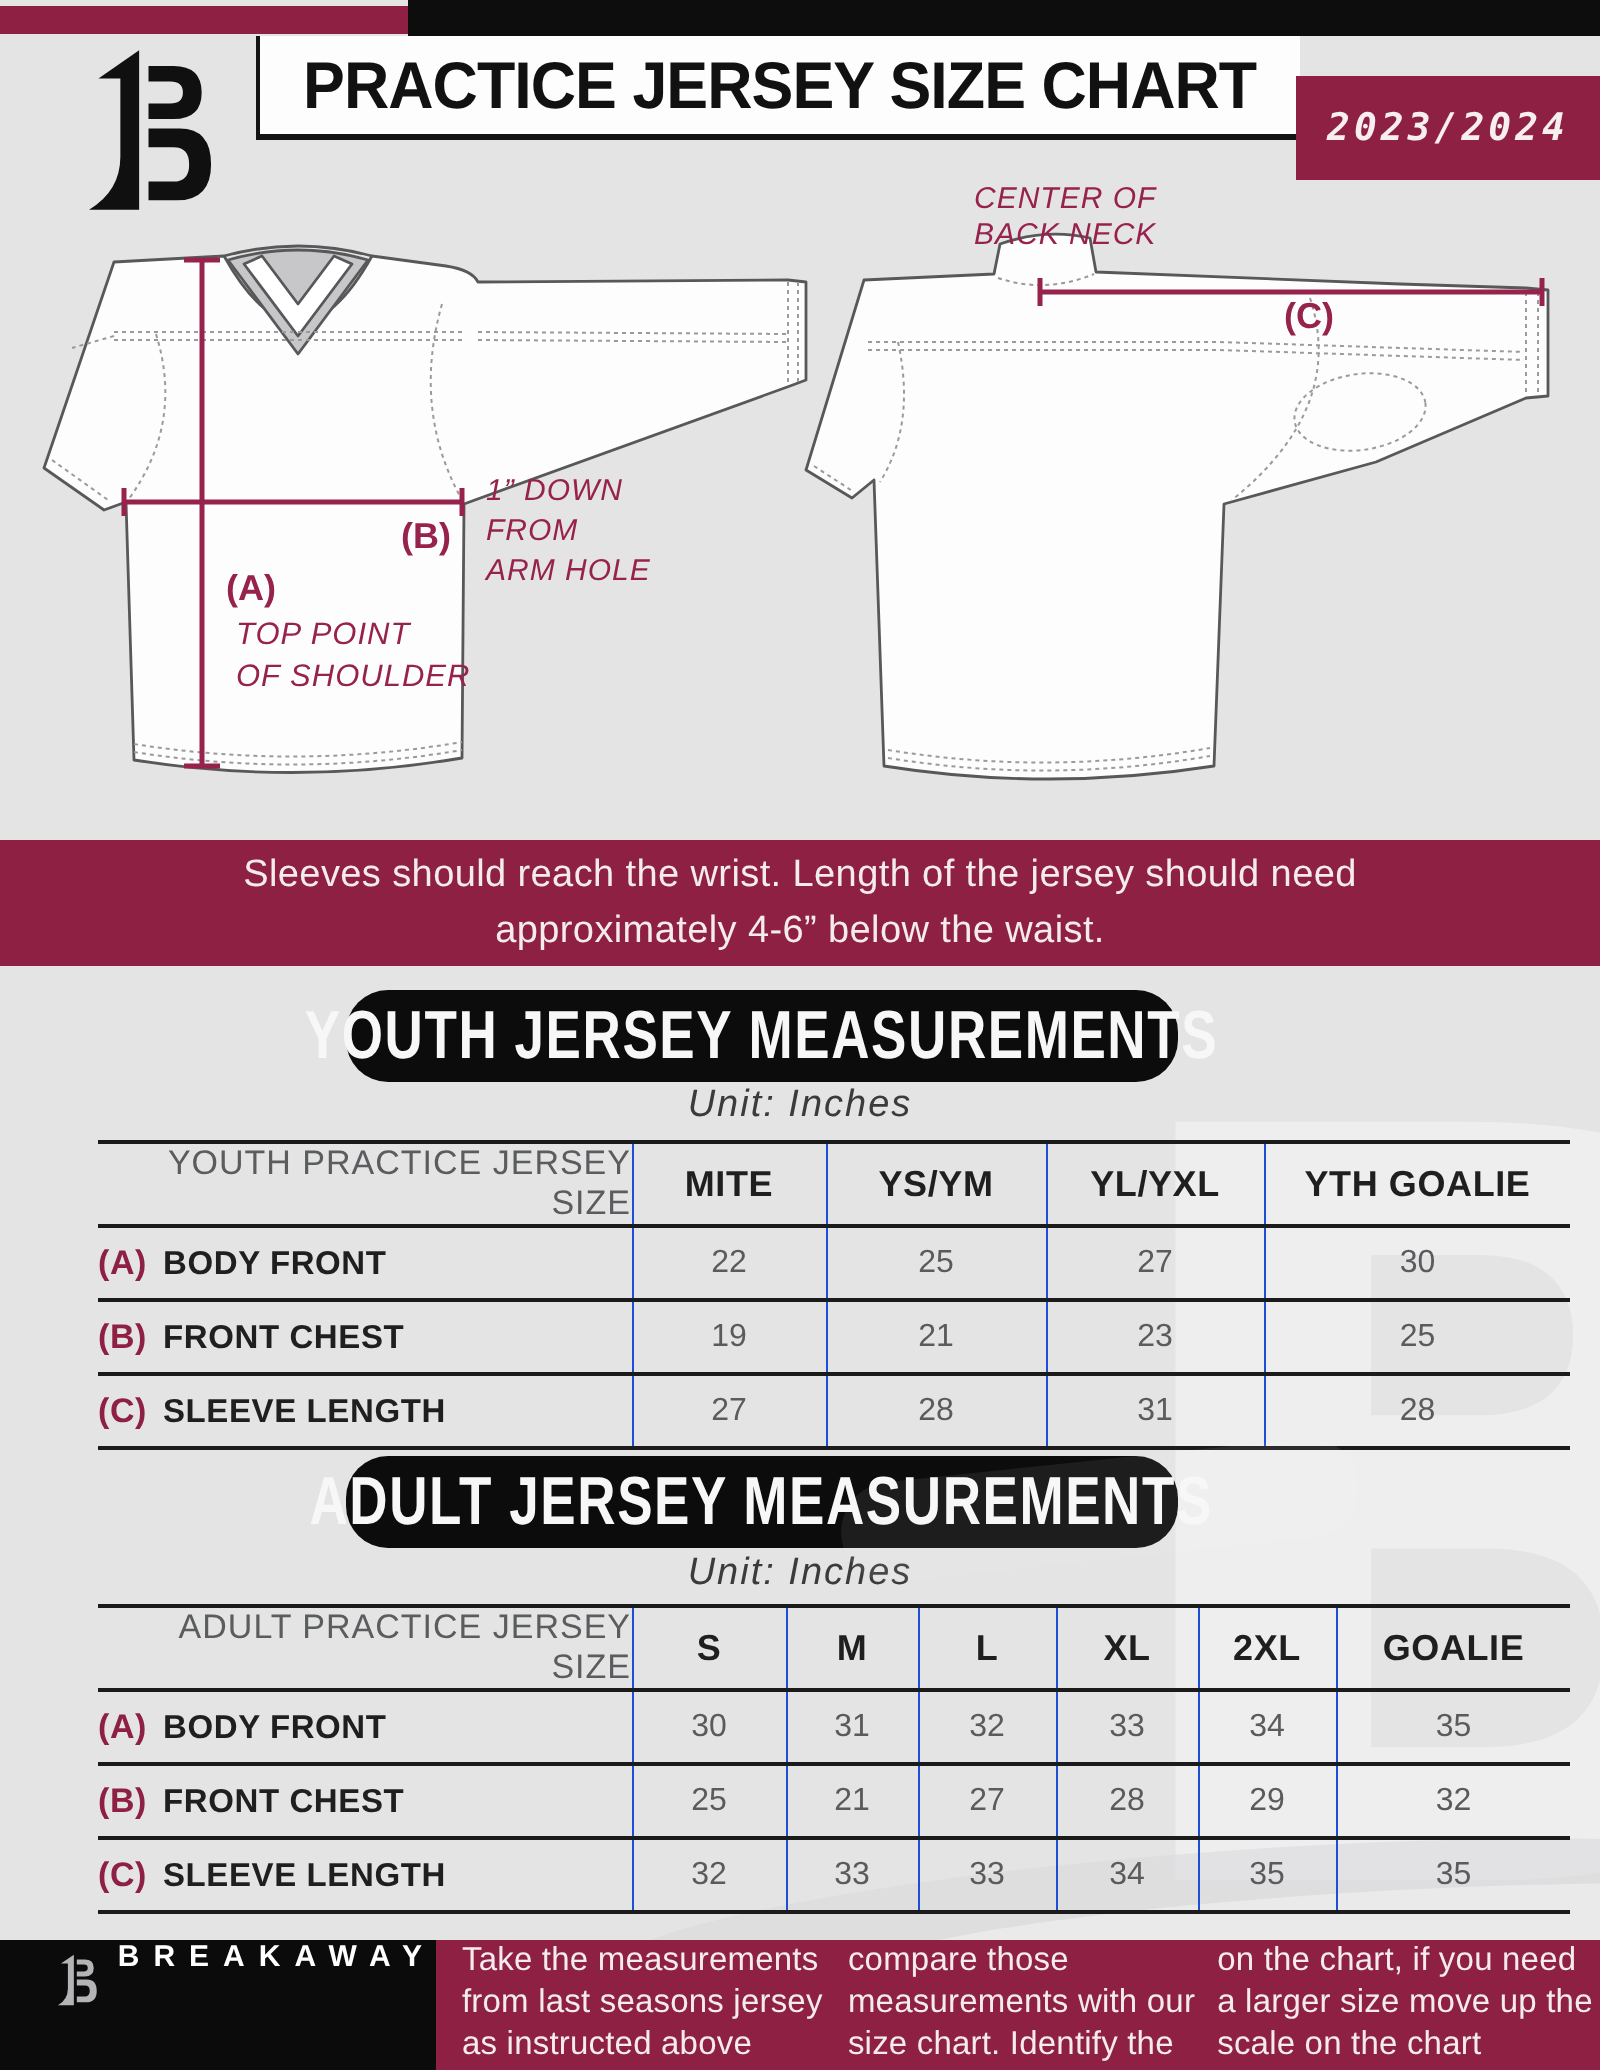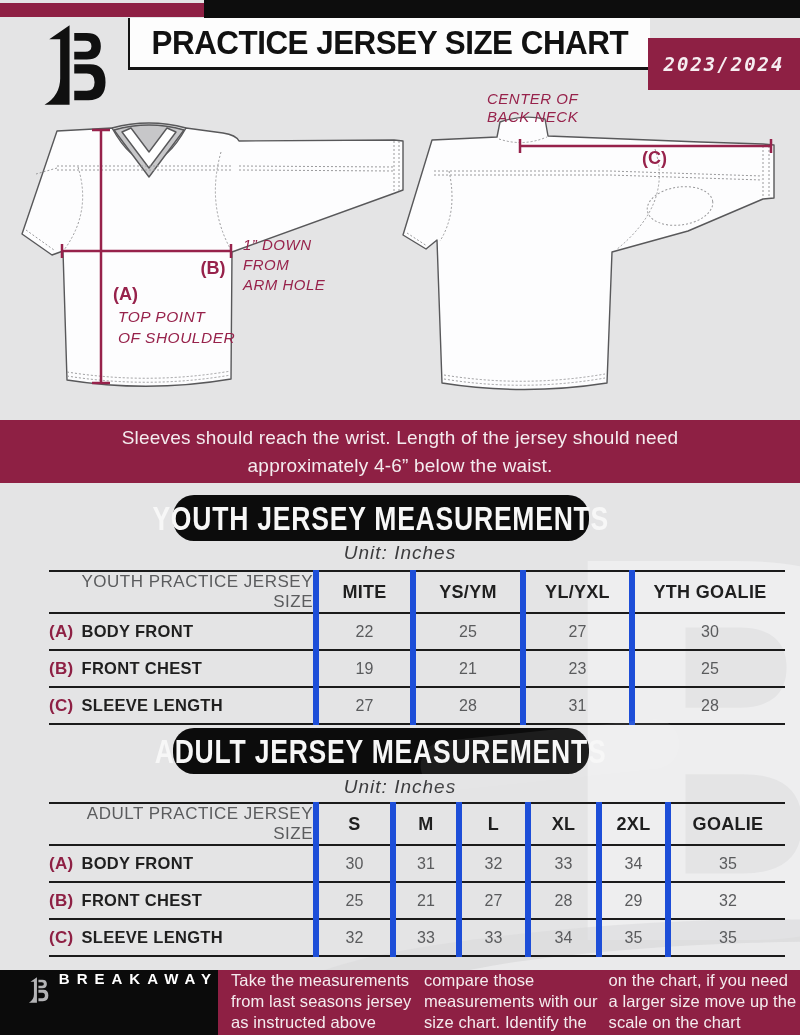--- a/index.html
+++ b/index.html
@@ -39,21 +39,21 @@
   .banner-glare{position:absolute;left:420px;top:730px;width:260px;height:50px;
         background:rgba(255,255,255,0.07);border-radius:40px;transform:rotate(-6deg);z-index:3;}
   .unit-label{position:absolute;left:0;width:800px;text-align:center;z-index:2;
         font-style:italic;font-size:19px;letter-spacing:1px;color:#3b3b3d;}
   
   table.size-table{position:absolute;left:49px;width:736px;border-collapse:collapse;
         table-layout:fixed;z-index:2;}
   table.size-table td{border-bottom:2px solid #1b1b1b;padding:0;vertical-align:middle;}
   table.size-table tr.head td{border-top:2px solid #1b1b1b;height:36px;}
   table.size-table tr.data td{height:35px;}
-  td.vb{border-left:6px solid #1d4ed8;}
+  td.vb{border-left:1px solid #1d4ed8;}
   td.lbl-head{text-align:right;color:#5b5c5e;font-size:17px;letter-spacing:.5px;}
   td.size-head{text-align:center;color:#1f1f1f;font-size:18px;font-weight:bold;letter-spacing:.3px;}
   td.row-lbl{padding-left:23px;font-size:16.5px;color:#1f1f1f;font-weight:bold;letter-spacing:.3px;}
   td.row-lbl .tag{color:#8e2044;font-weight:bold;font-size:17px;margin-right:8px;}
   td.val{text-align:center;color:#5a5b5d;font-size:16px;}
   
   .footer{position:absolute;left:0;top:970px;width:800px;height:65px;z-index:2;display:flex;}
   .footer-black{width:218px;height:100%;background:#0b0b0b;display:flex;}
   .footer-black svg{margin-left:24px;}
   .brand-text{color:#ffffff;font-size:15px;font-weight:bold;letter-spacing:7px;margin-left:10px;}

